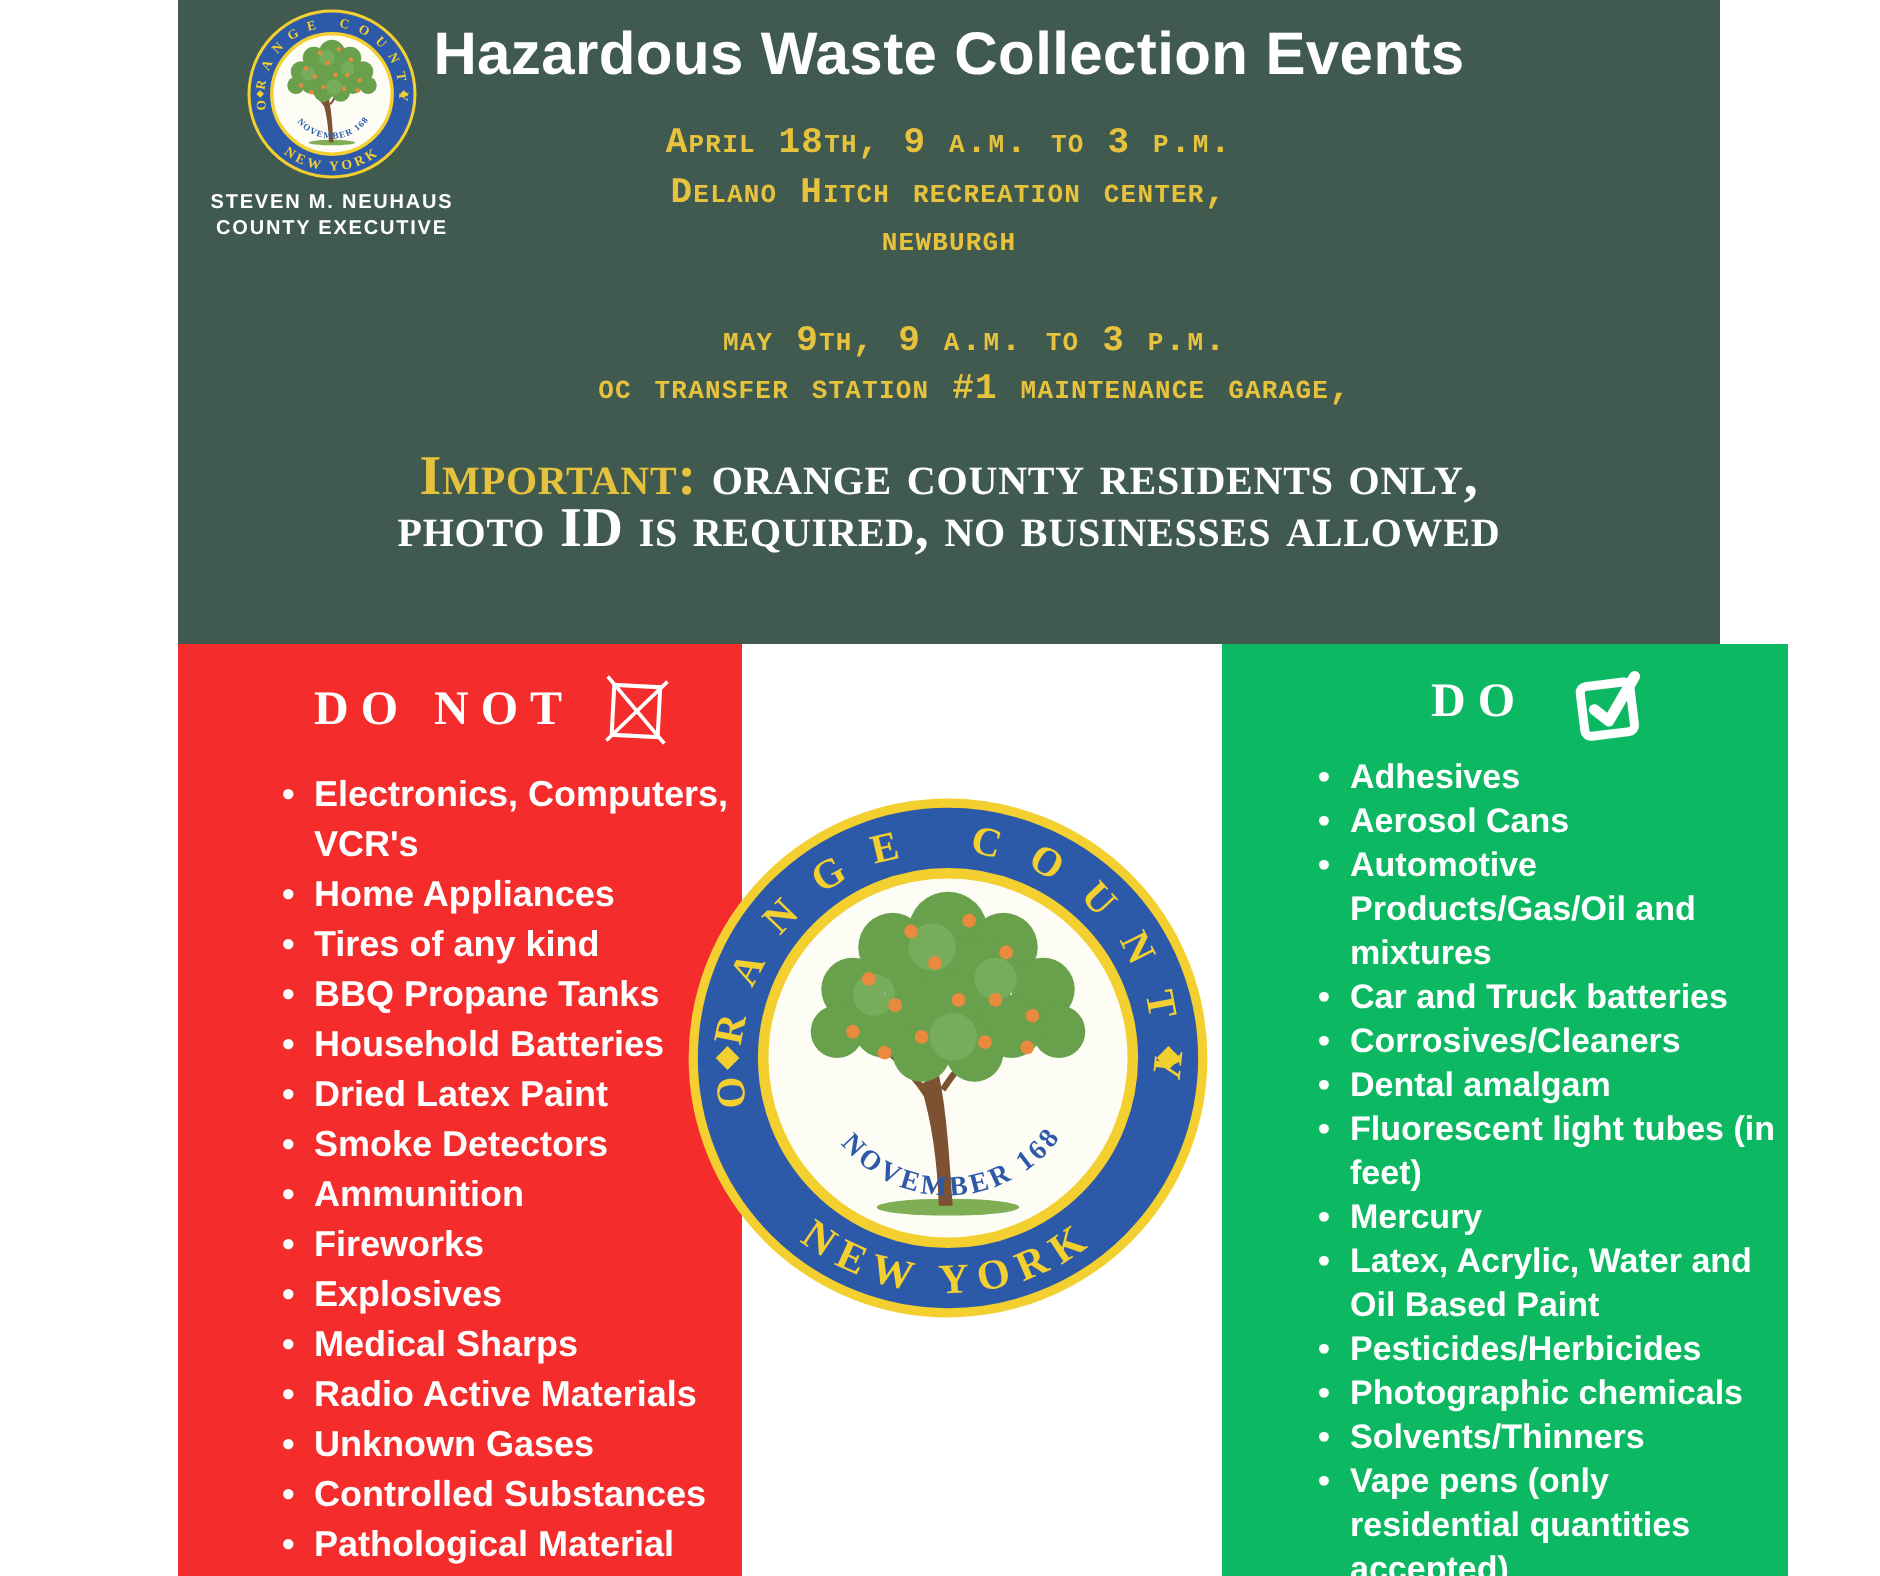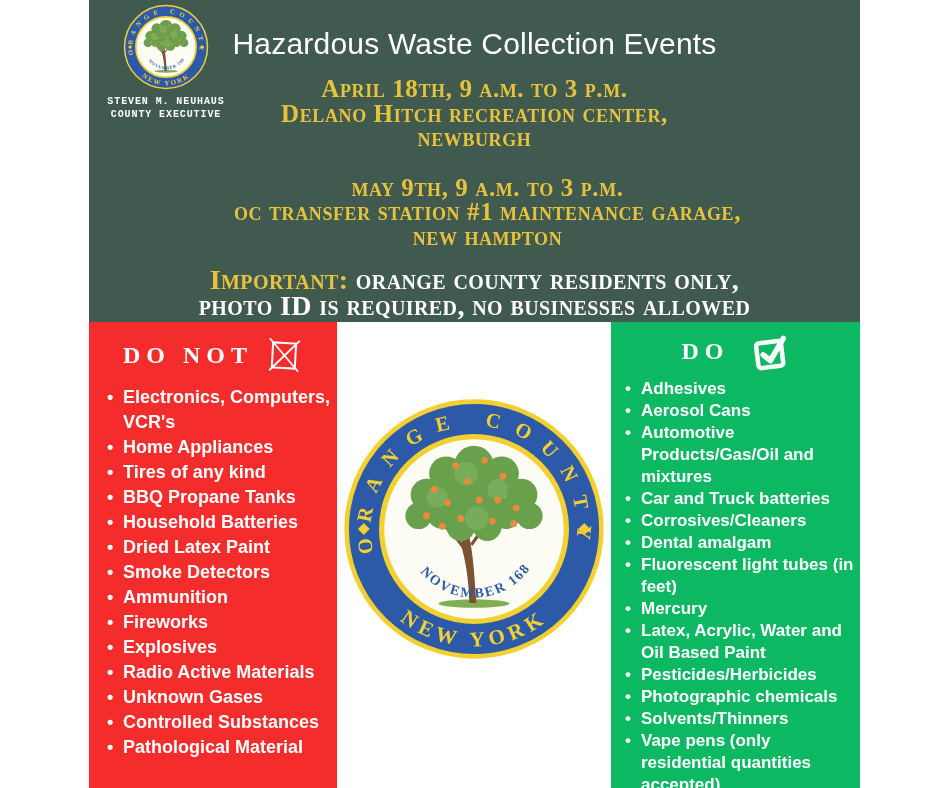--- a/index.html
+++ b/index.html
@@ -7,40 +7,40 @@
     width:940px; height:788px; position:relative; overflow:hidden;
     background:#ffffff; font-family:"Liberation Sans", sans-serif;
   }
   
   .header {
     position:absolute; left:89px; top:0; width:771px; height:322px;
     background:var(--header-bg,#405a50); text-align:center;
   }
   .logo-block { position:absolute; left:6px; top:4px; width:142px; }
   .seal-small { width:86px; height:86px; display:block; margin:0 auto; }
-  .exec-block { margin-top:5px;font-family:Liberation Mono, monospace; }
+  .exec-block { margin-top:5px; }
   .exec-line {
     color:#fff; font-size:10px; font-weight:bold; letter-spacing:.9px; line-height:13px;
   }
   .page-title {
-    margin:16px; padding-top:11px; color:#ffffff; font-size:30px; font-weight:400; letter-spacing:.2px;
+    margin:0; padding-top:11px; color:#ffffff; font-size:30px; font-weight:700; letter-spacing:.2px;
   }
   .event {
-    margin-top:15px; font-family:Liberation Serif, serif; font-variant:small-caps;
-    font-weight:700; font-size:25px; line-height:24.5px;
+    margin-top:15px; font-family:Liberation Mono, monospace; font-variant:small-caps;
+    font-weight:700; font-size:18px; line-height:24.5px;
     color:var(--accent-yellow,#e7c33d); letter-spacing:.6px;
   }
   .event + .event { margin-top:25px;padding-left:26px; }
   .important {
     margin-top:18px; font-family:"Liberation Serif", serif; font-variant:small-caps;
     font-weight:700; font-size:28px; line-height:26px; color:#ffffff; letter-spacing:.4px;
   }
   .important .imp-label { color:var(--accent-yellow,#e7c33d); }
   
-  .panel { position:absolute; top:322px; bottom:0; color:#fff; }
+  .panel { position:absolute; top:322px; bottom:0; color:#fff;padding-left:34px; }
   .panel.red   { left:89px;  width:248px; background:var(--do-not-bg,#f42c2c); }
   .panel.green { left:611px; width:249px; background:var(--do-bg,#0db863); }
   .panel-head {
     display:flex; align-items:center; justify-content:center; gap:13px;
     font-family:"Liberation Serif", serif; font-weight:700; font-size:24px;
     letter-spacing:6px; margin-top:14px; color:#fff;
   }
   .panel.green .panel-head { margin-top:9px;gap:20px; }
   .head-icon { flex:0 0 auto; }
   ul.items {
@@ -132,21 +132,20 @@
 
   <div class="event">
     <div>April 18th, 9 a.m. to 3 p.m.</div>
     <div>Delano Hitch recreation center,</div>
     <div>newburgh</div>
   </div>
 
   <div class="event">
     <div>may 9th, 9 a.m. to 3 p.m.</div>
     <div>oc transfer station #1 maintenance garage,</div>
-    <div>new hampton</div>
   </div>
 
   <div class="important">
     <div>
       <span class="imp-label">Important:</span><span> orange county residents only,</span>
     </div>
     <div>photo ID is required, no businesses allowed</div>
   </div>
 </header>
 
@@ -164,20 +163,21 @@
       <li>Electronics, Computers, VCR's</li>
       <li>Home Appliances</li>
       <li>Tires of any kind</li>
       <li>BBQ Propane Tanks</li>
       <li>Household Batteries</li>
       <li>Dried Latex Paint</li>
       <li>Smoke Detectors</li>
       <li>Ammunition</li>
       <li>Fireworks</li>
       <li>Explosives</li>
+      <li>Medical Sharps</li>
       <li>Radio Active Materials</li>
       <li>Unknown Gases</li>
       <li>Controlled Substances</li>
       <li>Pathological Material</li>
     </ul>
 </aside>
 
 <div class="center-seal">
   <svg viewBox="0 0 200 200" aria-hidden="true">
     <circle cx="100" cy="100" r="96.5" fill="#2c5aa8" stroke="#f3cf2f" stroke-width="3.5"></circle>

